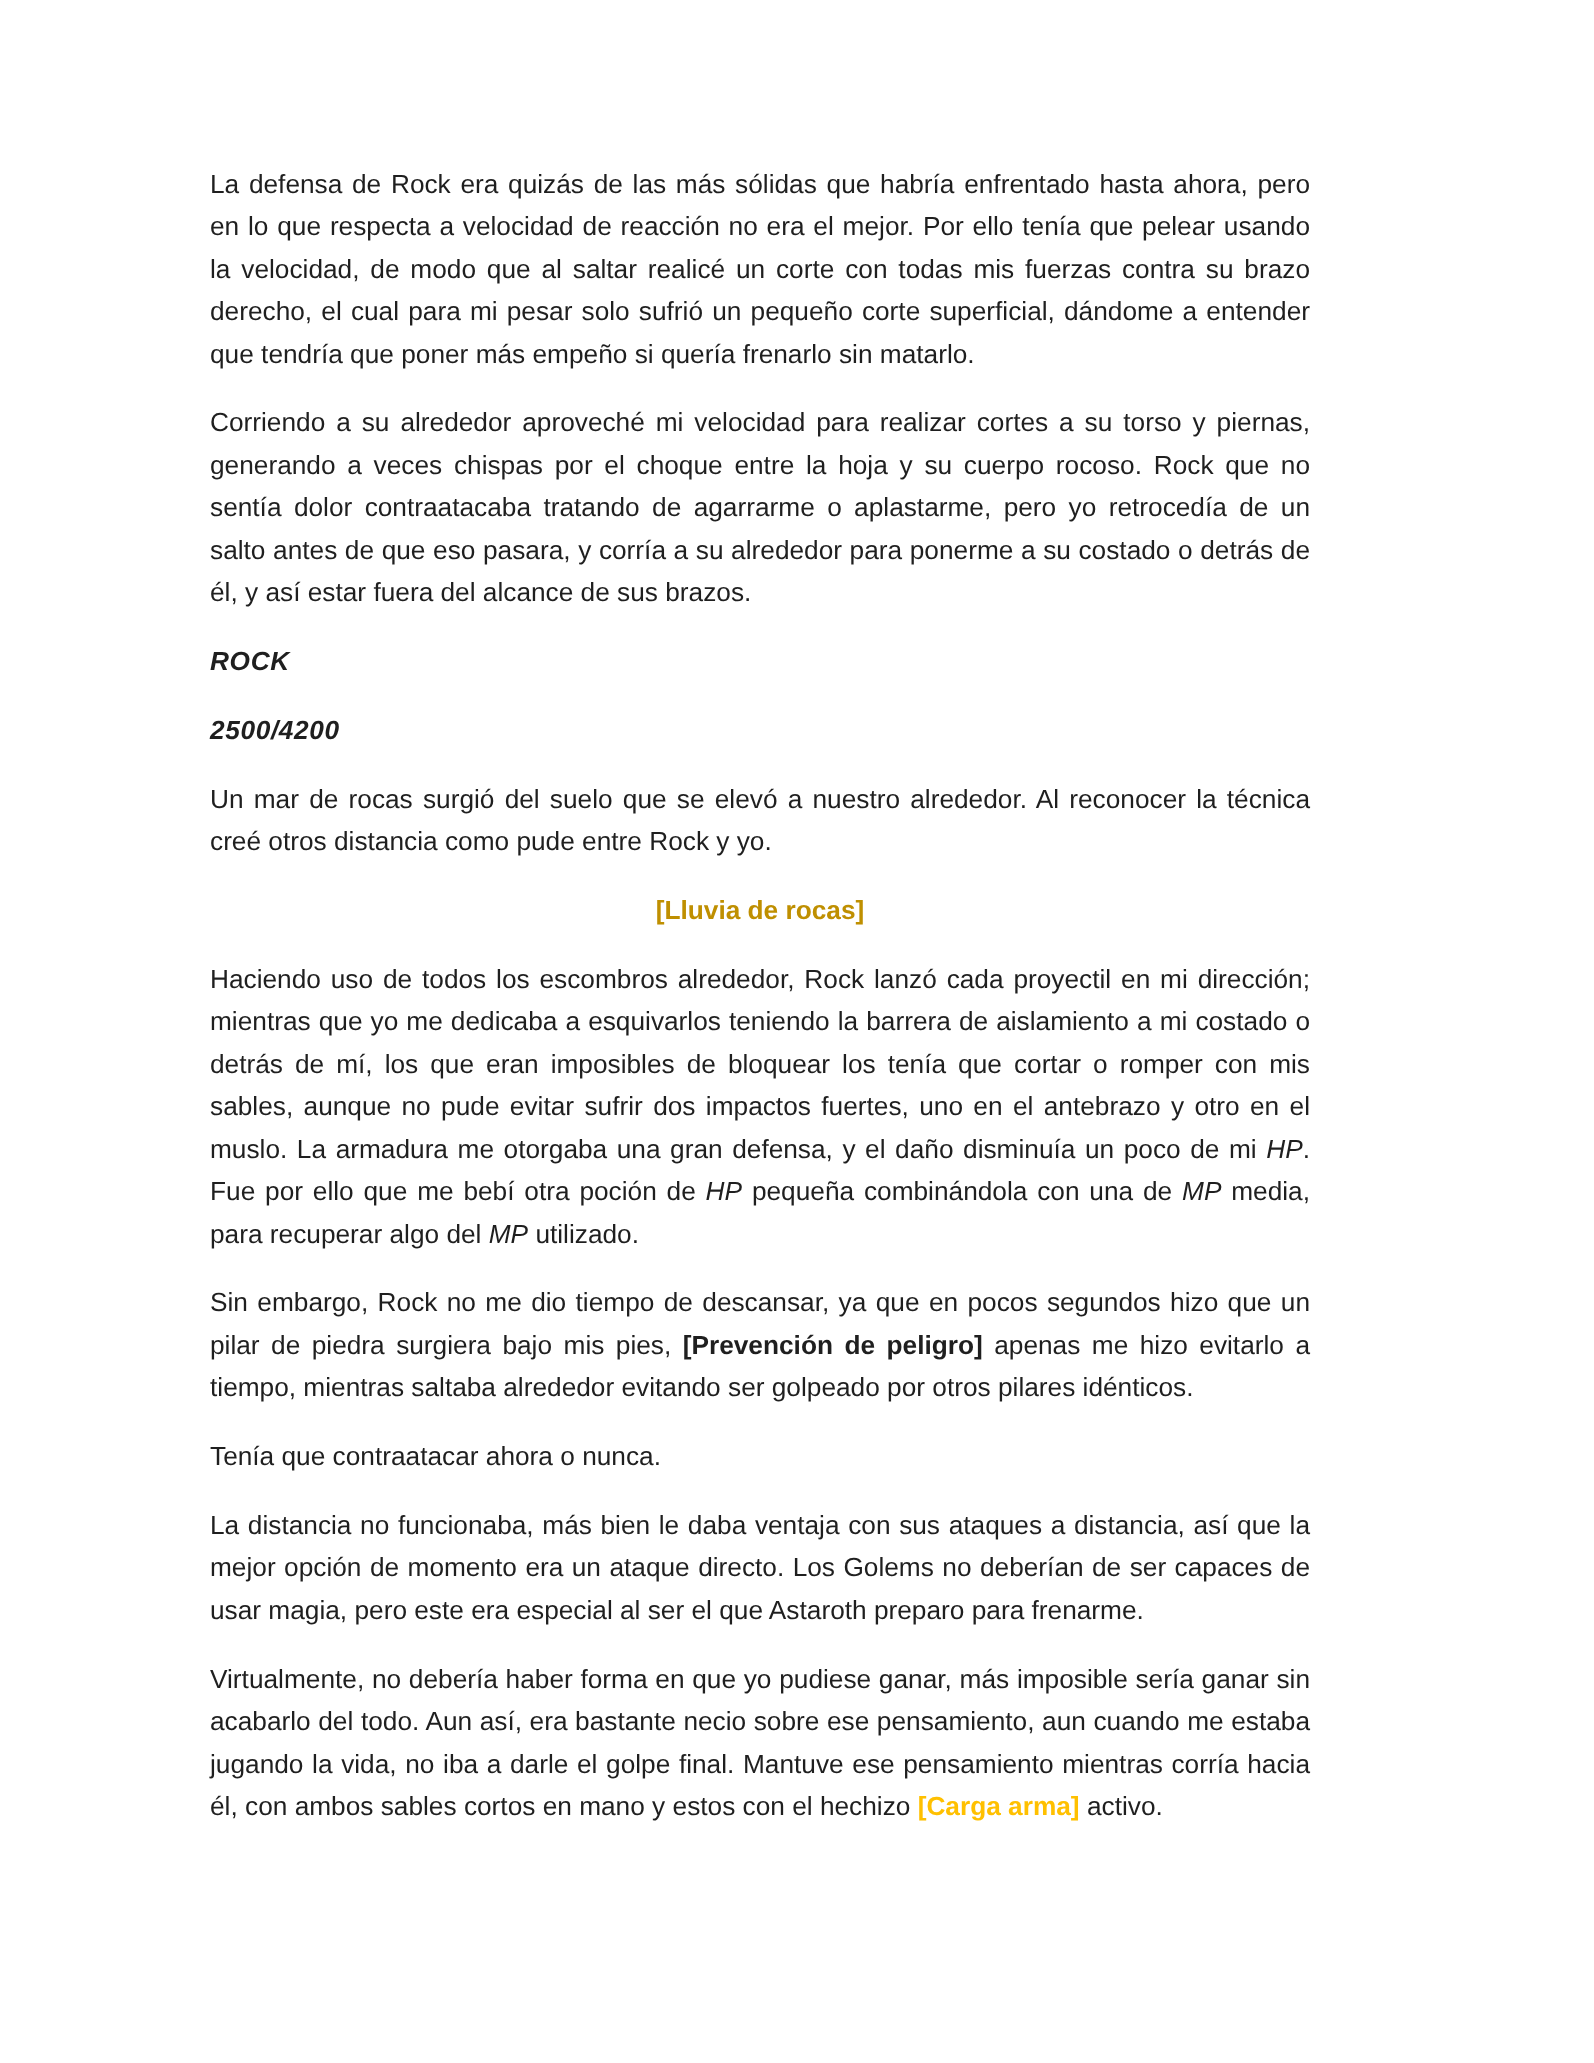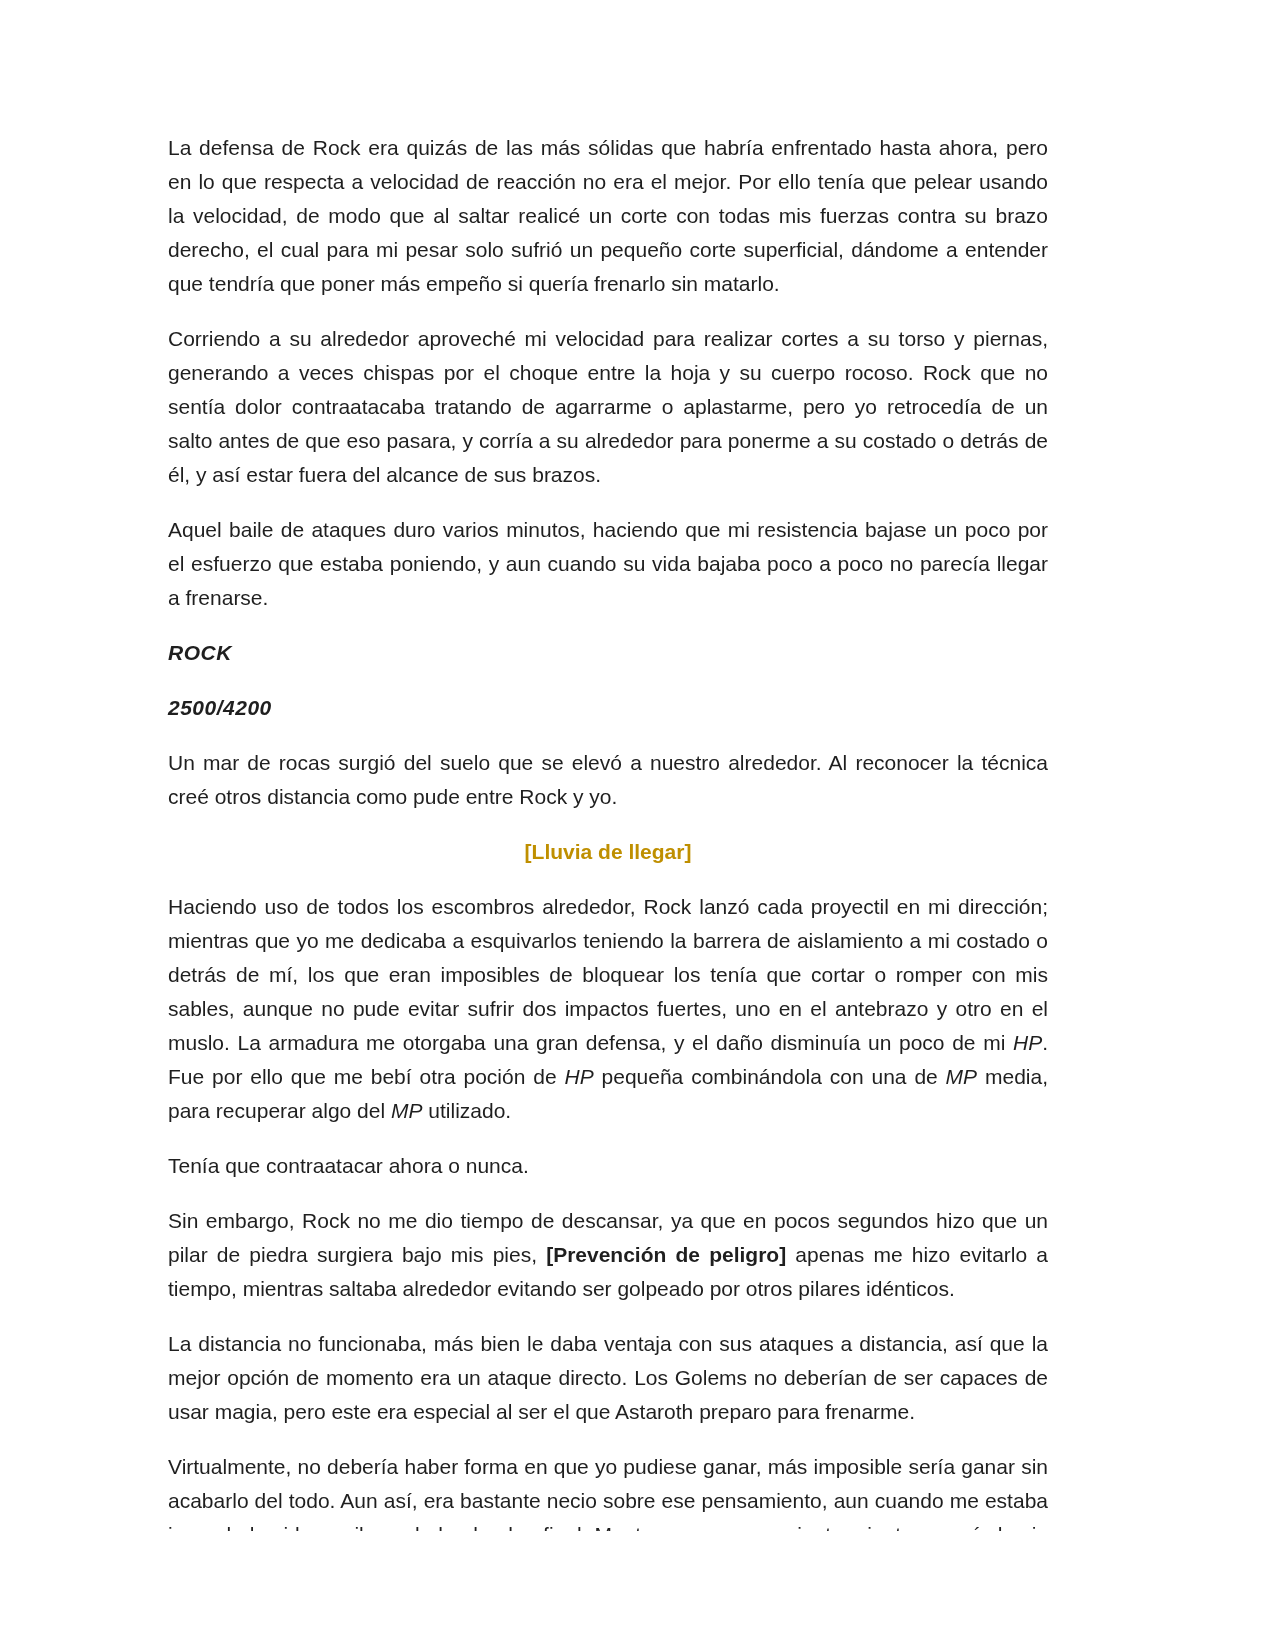--- a/index.html
+++ b/index.html
@@ -48,51 +48,48 @@
 <div class="page">
 
   <p class="para">
     <span>La defensa de Rock era quizás de las más sólidas que habría enfrentado hasta ahora, pero en lo que respecta a velocidad de reacción no era el mejor. Por ello tenía que pelear usando la velocidad, de modo que al saltar realicé un corte con todas mis fuerzas contra su brazo derecho, el cual para mi pesar solo sufrió un pequeño corte superficial, dándome a entender que tendría que poner más empeño si quería frenarlo sin matarlo.</span>
   </p>
 
   <p class="para">
     <span>Corriendo a su alrededor aproveché mi velocidad para realizar cortes a su torso y piernas, generando a veces chispas por el choque entre la hoja y su cuerpo rocoso. Rock que no sentía dolor contraatacaba tratando de agarrarme o aplastarme, pero yo retrocedía de un salto antes de que eso pasara, y corría a su alrededor para ponerme a su costado o detrás de él, y así estar fuera del alcance de sus brazos.</span>
   </p>
 
-  <p class="para">
-    <span>Aquel baile de ataques duro varios minutos, haciendo que mi resistencia bajase un poco por el esfuerzo que estaba poniendo, y aun cuando su vida bajaba poco a poco no parecía llegar a frenarse.</span>
-  </p>
 
   <p class="head">
     <span>ROCK</span>
   </p>
 
   <p class="head">
     <span>2500/4200</span>
   </p>
 
   <p class="para">
     <span>Un mar de rocas surgió del suelo que se elevó a nuestro alrededor. Al reconocer la técnica creé otros distancia como pude entre Rock y yo.</span>
   </p>
 
   <p class="skill-head">
-    <span>[Lluvia de llegar]</span>
+    <span>[Lluvia de rocas]</span>
   </p>
 
   <p class="para">
     <span>Haciendo uso de todos los escombros alrededor, Rock lanzó cada proyectil en mi dirección; mientras que yo me dedicaba a esquivarlos teniendo la barrera de aislamiento a mi costado o detrás de mí, los que eran imposibles de bloquear los tenía que cortar o romper con mis sables, aunque no pude evitar sufrir dos impactos fuertes, uno en el antebrazo y otro en el muslo. La armadura me otorgaba una gran defensa, y el daño disminuía un poco de mi </span><span class="i">HP</span><span>. Fue por ello que me bebí otra poción de </span><span class="i">HP</span><span> pequeña combinándola con una de </span><span class="i">MP</span><span> media, para recuperar algo del </span><span class="i">MP</span><span> utilizado.</span>
   </p>
 
 
   <p class="para">
-    <span>Tenía que contraatacar ahora o nunca.</span>
+    <span>Sin embargo, Rock no me dio tiempo de descansar, ya que en pocos segundos hizo que un pilar de piedra surgiera bajo mis pies, </span><span class="b">[Prevención de peligro]</span><span> apenas me hizo evitarlo a tiempo, mientras saltaba alrededor evitando ser golpeado por otros pilares idénticos.</span>
   </p>
 
   <p class="para">
-    <span>Sin embargo, Rock no me dio tiempo de descansar, ya que en pocos segundos hizo que un pilar de piedra surgiera bajo mis pies, </span><span class="b">[Prevención de peligro]</span><span> apenas me hizo evitarlo a tiempo, mientras saltaba alrededor evitando ser golpeado por otros pilares idénticos.</span>
+    <span>Tenía que contraatacar ahora o nunca.</span>
   </p>
 
   <p class="para">
     <span>La distancia no funcionaba, más bien le daba ventaja con sus ataques a distancia, así que la mejor opción de momento era un ataque directo. Los Golems no deberían de ser capaces de usar magia, pero este era especial al ser el que Astaroth preparo para frenarme.</span>
   </p>
 
   <p class="para">
     <span>Virtualmente, no debería haber forma en que yo pudiese ganar, más imposible sería ganar sin acabarlo del todo. Aun así, era bastante necio sobre ese pensamiento, aun cuando me estaba jugando la vida, no iba a darle el golpe final. Mantuve ese pensamiento mientras corría hacia él, con ambos sables cortos en mano y estos con el hechizo </span><span class="gold">[Carga arma]</span><span> activo.</span>
   </p>
 

